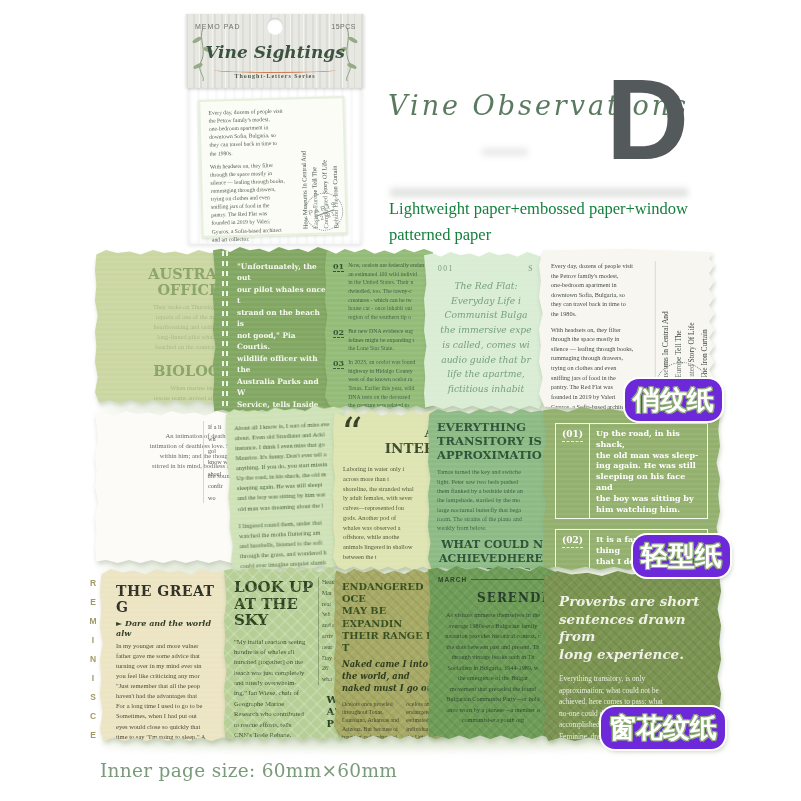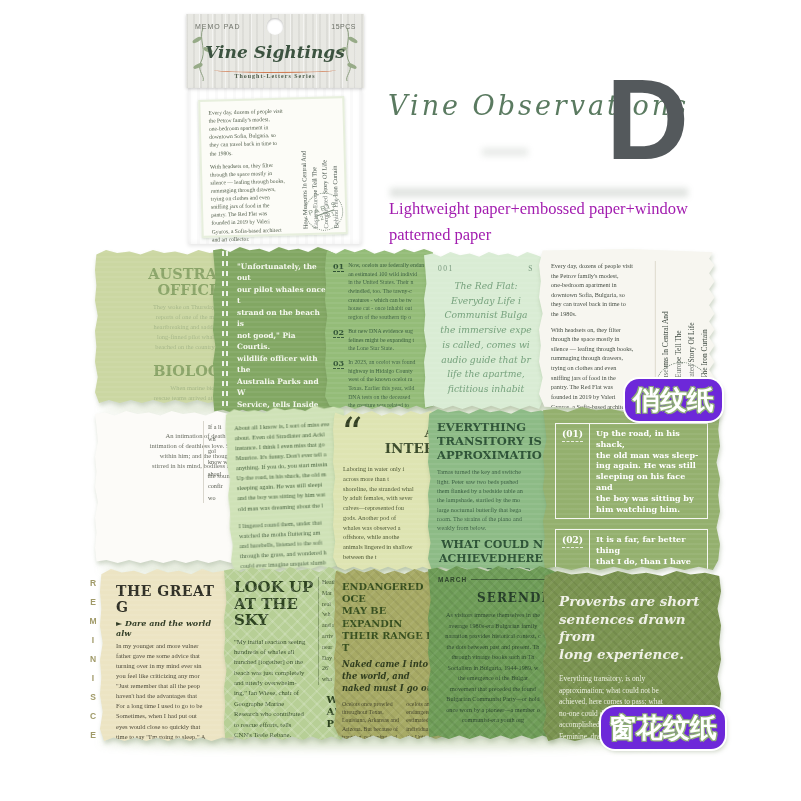--- a/index.html
+++ b/index.html
@@ -57,21 +57,21 @@
   .stamp .sd{font-size:6px;letter-spacing:1px;border-top:.5px solid #7d8d7d;margin-top:1px;}
   .stamp-pkg{width:36px;height:36px;right:2px;bottom:2px;font-size:7px;letter-spacing:2px;transform:rotate(-18deg);}
   .stamp-big{width:54px;height:54px;right:10px;bottom:-8px;font-size:9px;letter-spacing:2.5px;transform:rotate(-16deg);}
 
   
   .vo-title{position:absolute;left:388px;top:90px;font-family:"DejaVu Serif",serif;font-style:italic;
     font-weight:normal;font-size:27px;letter-spacing:3px;color:#5a7a60;}
   .big-letter{position:absolute;left:606px;top:62px;font-family:"Liberation Sans",sans-serif;
     font-weight:900;font-size:115px;line-height:1;color:#54595c;}
   .blur-bar{position:absolute;background:#98a398;filter:blur(3px);}
-  .vo-sub{position:absolute;left:389px;top:196px;width:310px;font-size:16.5px;line-height:1.55;color:#a21caf;}
+  .vo-sub{position:absolute;left:389px;top:196px;width:310px;font-size:16.5px;line-height:1.55;color:#15803d;}
 
   
   .r1c1{background:#cbd7a2;}
   .r1c1 .h{font-family:"DejaVu Serif",serif;font-weight:bold;font-size:14.5px;line-height:1.1;color:#8aa468;text-align:right;padding-right:2px;}
   .r1c1 .b{font-size:6.4px;line-height:1.55;color:#a5b686;text-align:right;padding-right:2px;margin-top:4px;filter:blur(.3px);}
   
   .r1c2{background:#82a763;color:#f5f8ee;}
   .r1c2 .b{font-family:"DejaVu Serif",serif;font-weight:bold;font-size:7.4px;line-height:1.55;padding:14px 6px 6px 24px;}
   .stitch{position:absolute;top:4px;bottom:4px;width:1.6px;background:repeating-linear-gradient(180deg,rgba(255,255,255,.85) 0 5px,transparent 5px 10px);}
   
@@ -429,20 +429,21 @@
         <div class="btext pre">It is a far, far better thing
 that I do, than I have
 ever done;
 It is a far, far better rest
 that I go to, than I have
 ever known.</div>
       </div>
     </div>
   </div>
 
+  <div class="cn-label" style="left:633px;top:535px;">轻型纸</div>
 
   <div class="margin-vert" style="left:88px;top:578px;height:164px;">REMINISCE</div>
 
   <div class="pw" style="left:100px;top:569px;width:136px;height:172px;z-index:21;">
     <div class="pp t1 r3c1 tex-fiber">
       <div class="h">THE GREAT G</div>
       <div class="sub">► Dare and the world alw</div>
       <div class="b pre">In my younger and more vulner
 father gave me some advice that
 turning over in my mind ever sin
@@ -551,14 +552,15 @@
 approximation; what could not be
 achieved, here comes to pass; what
 no-one could describe, is here
 accomplished; the Eternal
 Feminine, draws us afloat.</div>
     </div>
   </div>
 
   <div class="cn-label" style="left:601px;top:699px;margin-top:8px;">窗花纹纸</div>
 
+  <div class="footer-text" style="left:100px;top:760px;">Inner page size: 60mm×60mm</div>
 
 </div>
 
 </body></html>

